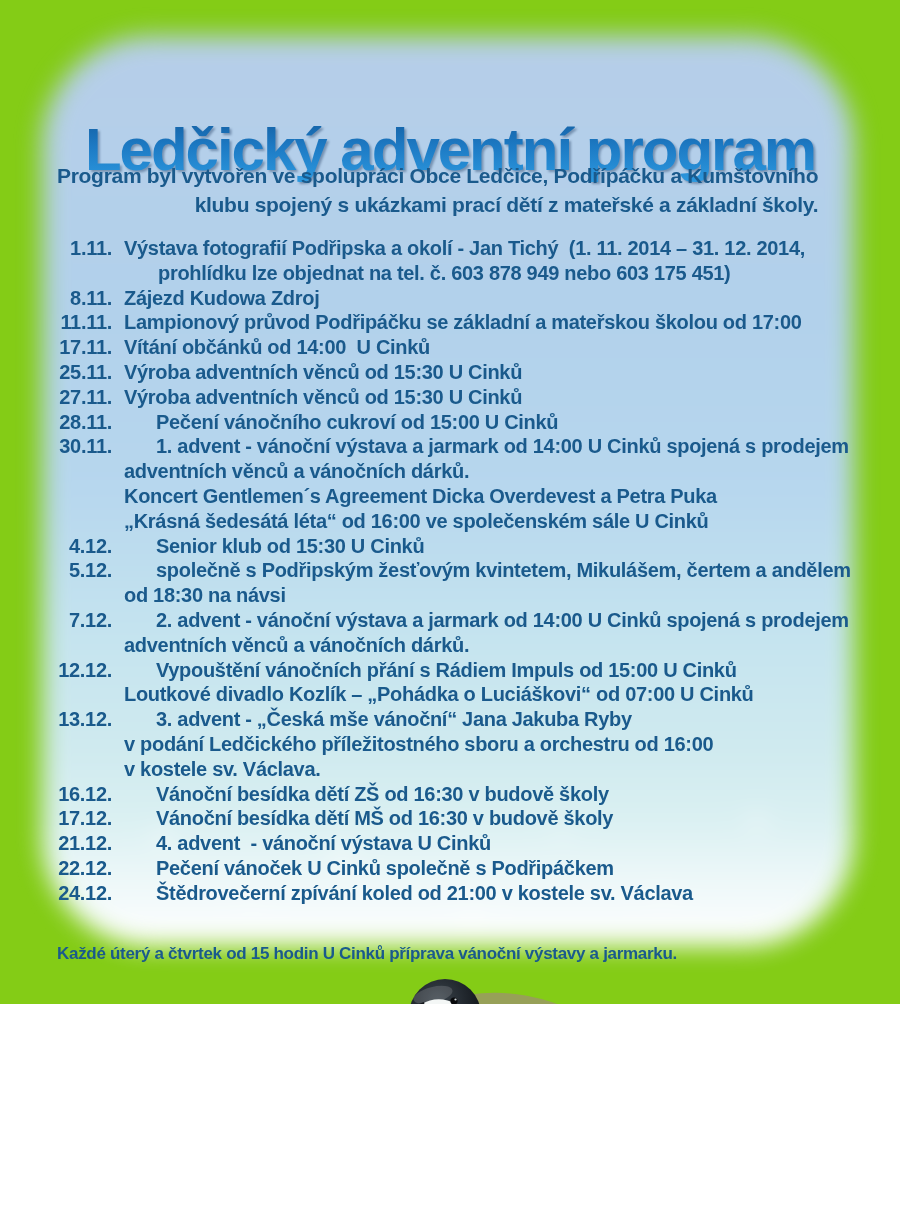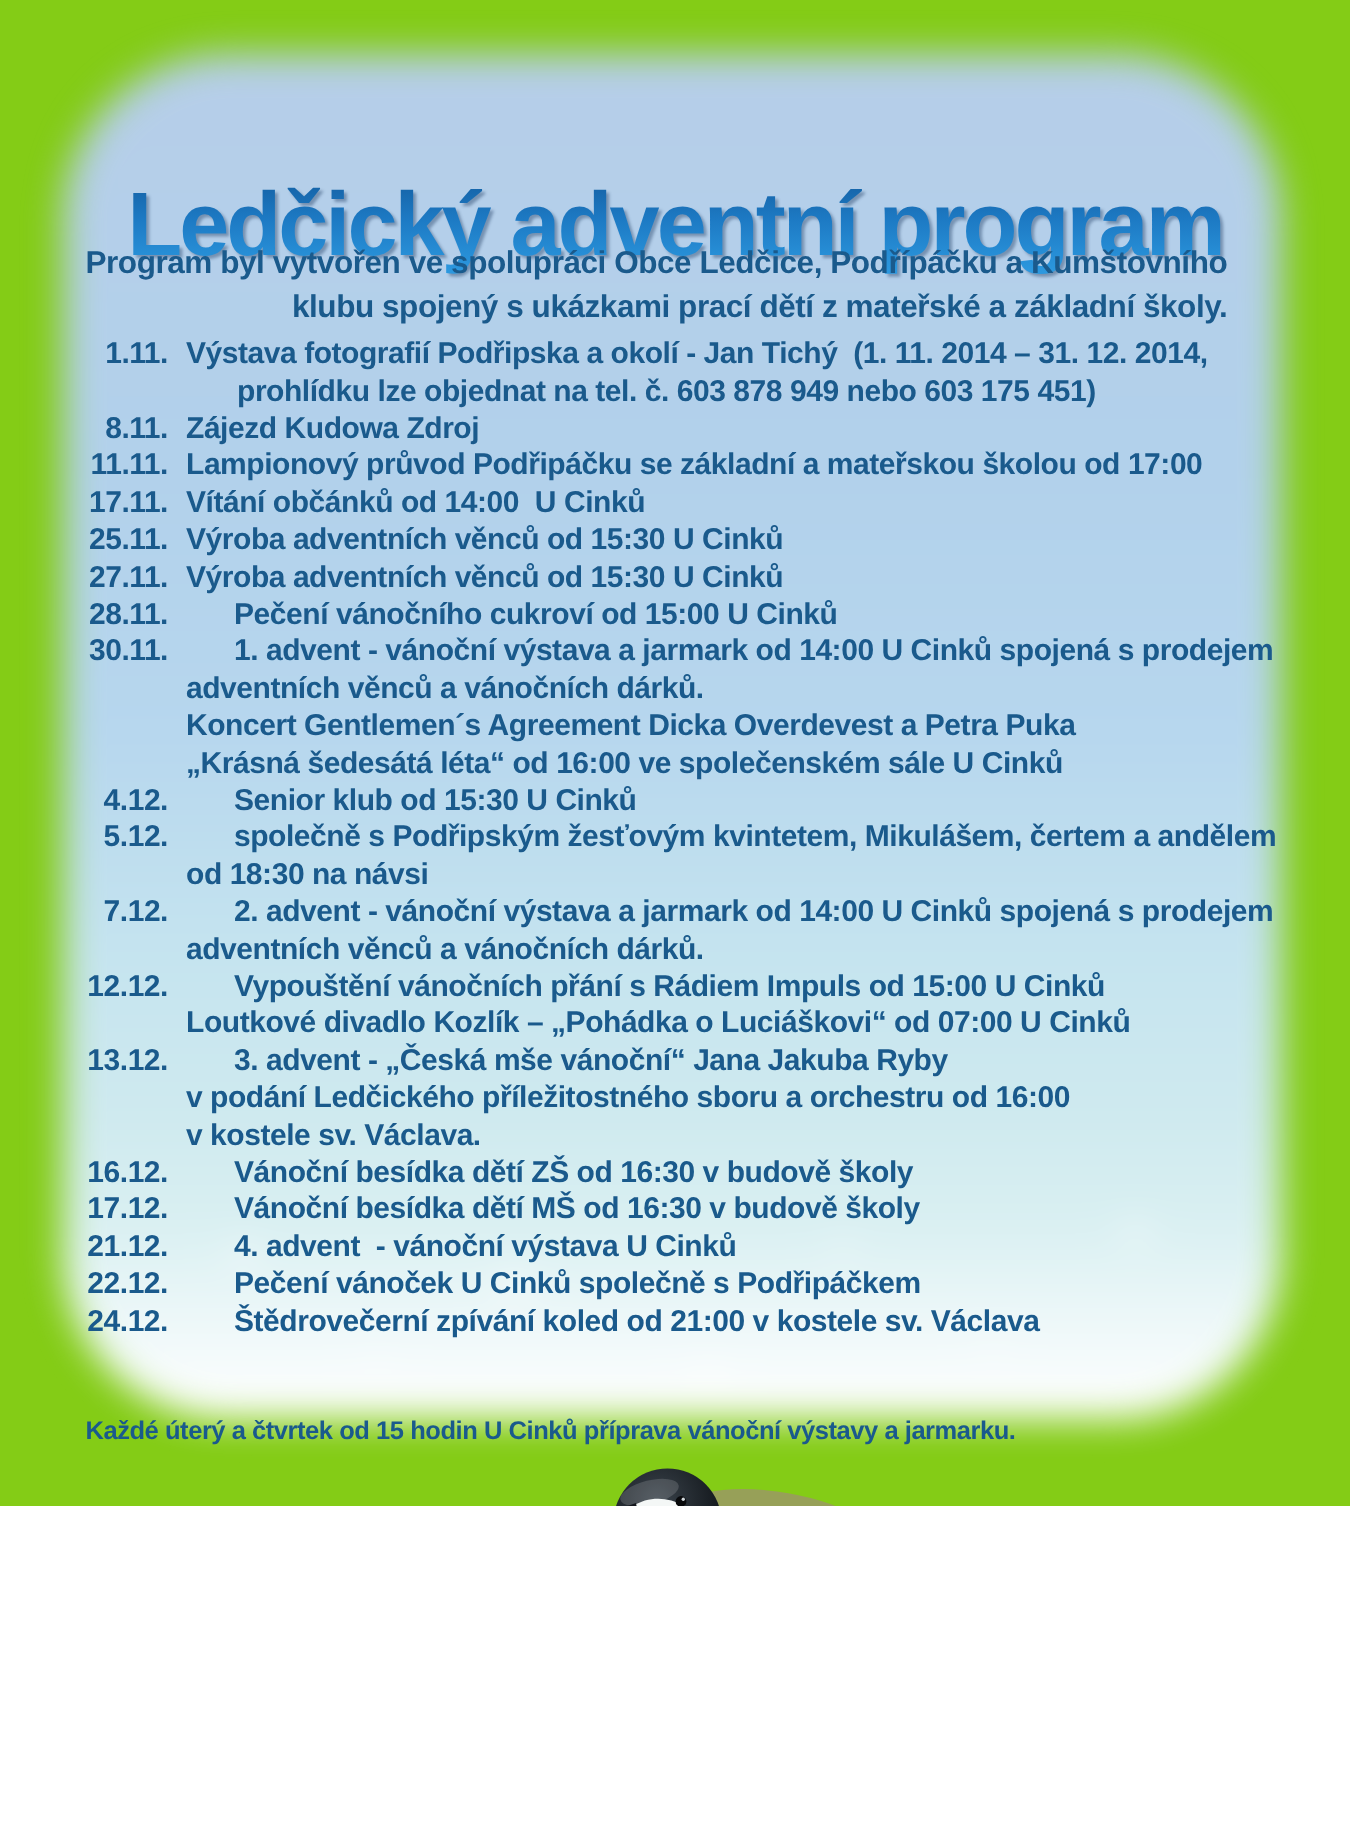--- a/index.html
+++ b/index.html
@@ -45,21 +45,21 @@
     background:linear-gradient(180deg,#135c9e 0%,#1d7ac4 45%,#2e9ce2 100%);
     -webkit-background-clip:text;background-clip:text;color:transparent;
     filter:drop-shadow(2px 2px 1px rgba(15,45,85,.38));
     white-space:pre;
   }
 
   .intro{position:absolute;left:57px;top:161px;color:#1a5a8c;font-size:21px;
          letter-spacing:-0.3px;line-height:29px;text-align:right;}
   .intro .line{white-space:pre;}
 
-  .events{position:absolute;left:0;top:224px;color:#1a5a8c;font-size:20px;
+  .events{position:absolute;left:0;top:236px;color:#1a5a8c;font-size:20px;
           letter-spacing:-0.3px;line-height:24.8px;}
   .event-row{display:flex;align-items:flex-start;}
   .event-date{width:112px;text-align:right;flex:0 0 112px;white-space:pre;}
   .event-lines{margin-left:12px;}
   .event-lines .line{white-space:pre;}
   .event-row.wide .event-lines > .line:first-child{padding-left:8px;margin-left:24px;}
 
   .footer-note{position:absolute;left:57px;top:944px;color:#1a5a8c;font-size:17px;
                letter-spacing:-0.3px;white-space:pre;}
 

